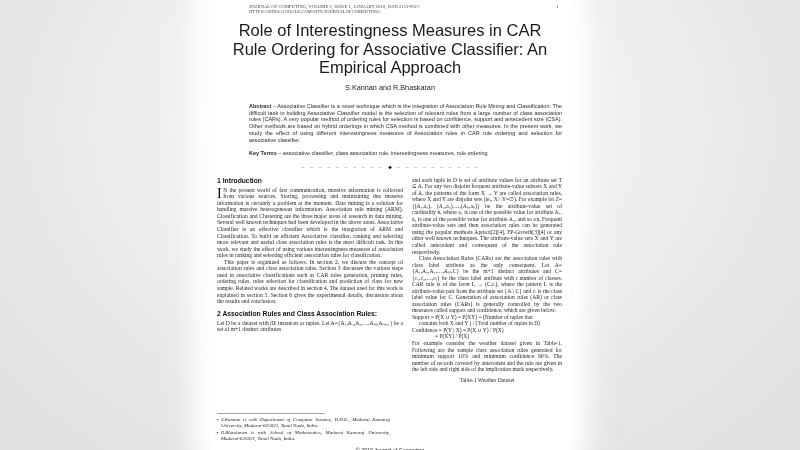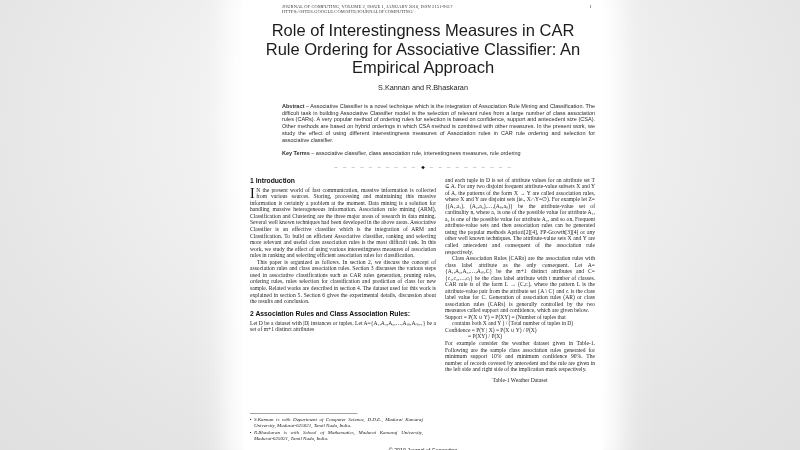--- a/index.html
+++ b/index.html
@@ -6,21 +6,20 @@
   body{
     width:800px;height:450px;overflow:hidden;
     background:radial-gradient(ellipse at 50% 28%, #fbfbfb 0%, #efefef 42%, #e5e5e5 75%, #e0e0e0 100%);
     font-family:"Liberation Serif", serif;
   }
   .stage{position:relative;width:800px;height:450px;}
   .page{
     position:absolute;left:210px;top:0;width:360px;height:450px;
     background:#ffffff;
     box-shadow:0 0 22px 14px rgba(255,255,255,0.95), 0 0 40px 18px rgba(255,255,255,0.55);
-    margin-left:33px;
   }
   
   .scale-wrap{
     position:absolute;left:6px;top:0;width:696px;height:900px;
     transform:scale(0.5);transform-origin:0 0;
     color:#1c1c1c;
   }
   .p-header{
     position:relative;margin:7px 2px 0 66px;
     font-family:"Liberation Serif", serif;

